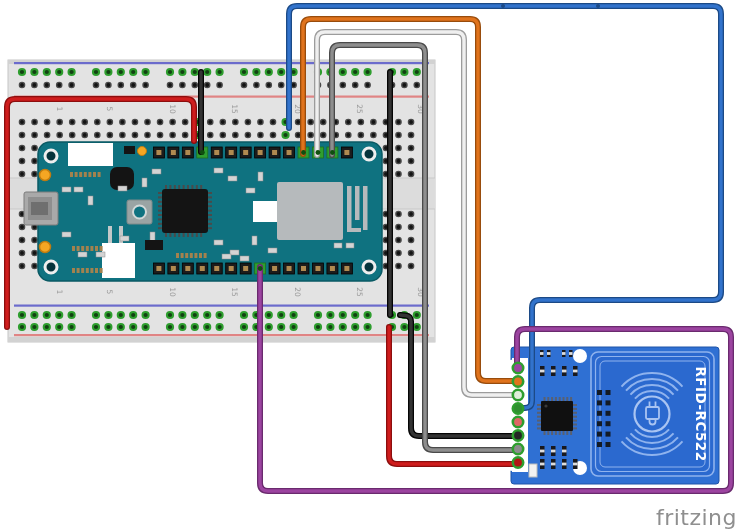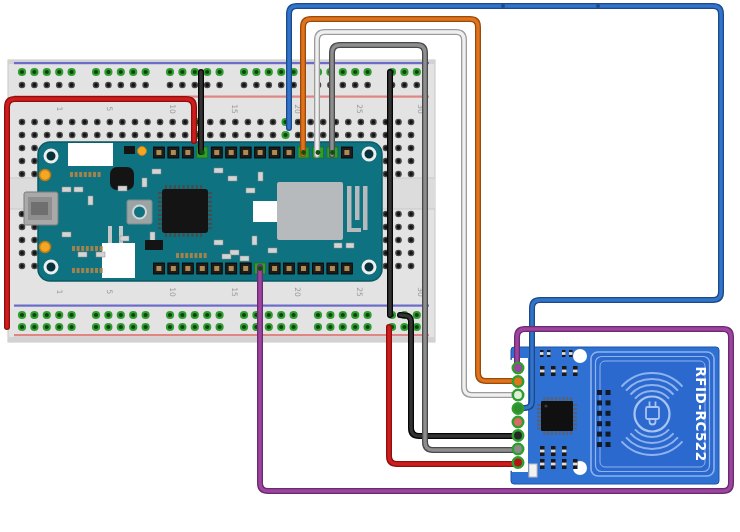--- a/index.html
+++ b/index.html
@@ -834,13 +834,14 @@
         <circle cx="518" cy="449" r="5.2" fill="#8c8c8c" stroke="#2e9e2e" stroke-width="2.6"></circle>
         <circle cx="518" cy="462.5" r="5.2" fill="#b31515" stroke="#2e9e2e" stroke-width="2.6"></circle>
         <circle cx="202.28" cy="152.5" r="2.4" fill="#0f4f0f"></circle>
         <circle cx="303.5" cy="152.5" r="2.4" fill="#0f4f0f"></circle>
         <circle cx="317.96000000000004" cy="152.5" r="2.4" fill="#0f4f0f"></circle>
         <circle cx="332.42" cy="152.5" r="2.4" fill="#0f4f0f"></circle>
         <circle cx="260.12" cy="268.5" r="2.4" fill="#0f4f0f"></circle>
       </g>
   </svg>
 
+  <div class="logo">fritzing</div>
 </div>
 
 </body></html>

